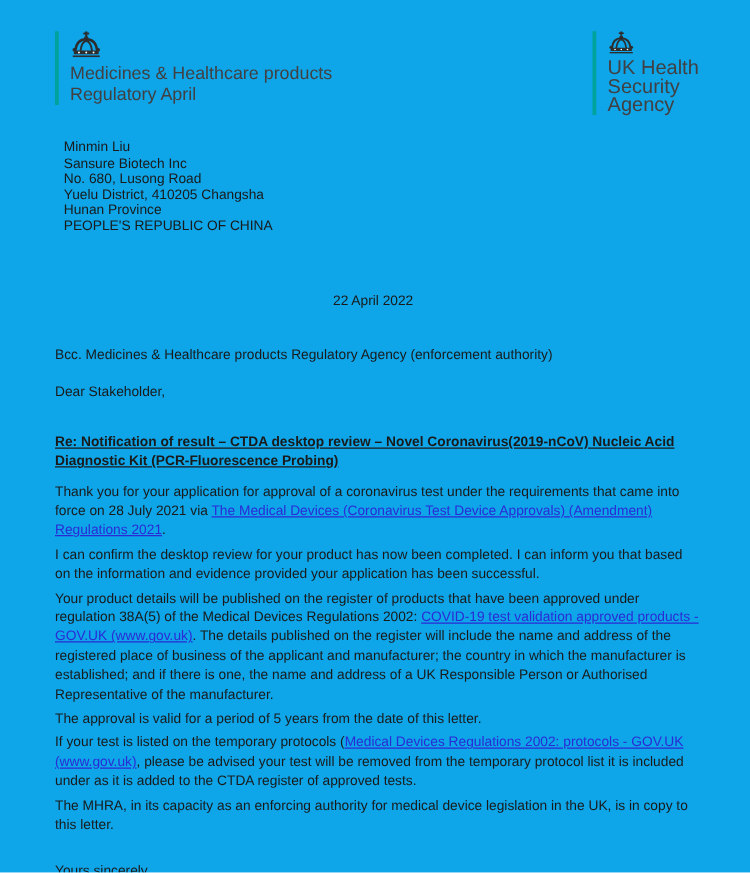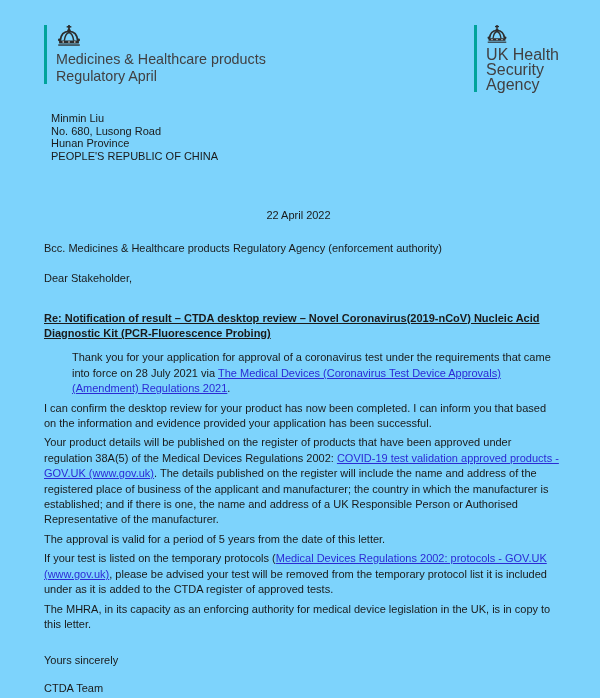--- a/index.html
+++ b/index.html
@@ -1,44 +1,44 @@
 <!DOCTYPE html>
 <html style="--accent: #00A39B; --link: #2B2BD5;"><head>
 <meta charset="utf-8">
 <style>
   html, body { margin: 0; padding: 0; background: #ffffff; }
   :root { --accent: #00A39B; --link: #2B2BD5; }
   .page {
     width: 600px; height: 698px; box-sizing: border-box;
     padding: 25px 41px 0 44px;
-    background: #7dd3fc;
+    background: #0ea5e9;
     font-family: "Liberation Sans", "DejaVu Sans", sans-serif;
     font-size: 11px; line-height: 15.4px; color: #1a1a1a;
     overflow: hidden;
   }
 
   
   .letterhead { display: flex; justify-content: space-between; align-items: flex-start; }
   .logo { border-left: 3px solid var(--accent); padding-left: 9px; }
   .crown-svg { display: block; }
   .mhra .crown-svg { margin-bottom: 5px; }
   .ukhsa .crown-svg { margin-bottom: 4px; }
   .mhra-text { font-size: 14.3px; line-height: 16.5px; color: #414042; }
   .ukhsa-text { font-size: 16px; line-height: 15px; color: #414042; }
 
   
   .address { margin-top: 20px; margin-left: 7px; line-height: 12.6px; }
 
   
   .date-line { margin-top: 46px; text-align: center; padding-right: 6px; }
-  .bcc-line { margin-top: 17px; }
+  .bcc-line { margin-top: 28px; }
   .salutation { margin-top: 15px; }
   .subject { margin-top: 24px; font-weight: bold; text-decoration: underline; }
   #paragraphs p { margin: 4px 0 0 0; }
-  #paragraphs p:first-child { margin-top: 9px; margin-left: 28px; }
+  #paragraphs p:first-child { margin-top: 9px; }
   .closing { margin-top: 21px; }
   .signature { margin-top: 12px; }
 
   a.link { color: var(--link); text-decoration: underline; cursor: pointer; }
 </style>
 </head>
 <body>
 
 <div class="page">
 
@@ -84,21 +84,23 @@
       </span>
       <div class="ukhsa-text">UK Health</div>
       <div class="ukhsa-text">Security</div>
       <div class="ukhsa-text">Agency</div>
     </div>
 
   </div>
 
   <div class="address" id="address">
       <div>Minmin Liu</div>
+      <div>Sansure Biotech Inc</div>
       <div>No. 680, Lusong Road</div>
+      <div>Yuelu District, 410205 Changsha</div>
       <div>Hunan Province</div>
       <div>PEOPLE'S REPUBLIC OF CHINA</div>
     </div>
 
   <div class="date-line">22 April 2022</div>
 
   <div class="bcc-line">Bcc. Medicines &amp; Healthcare products Regulatory Agency (enforcement authority)</div>
 
   <div class="salutation">Dear Stakeholder,</div>
 

